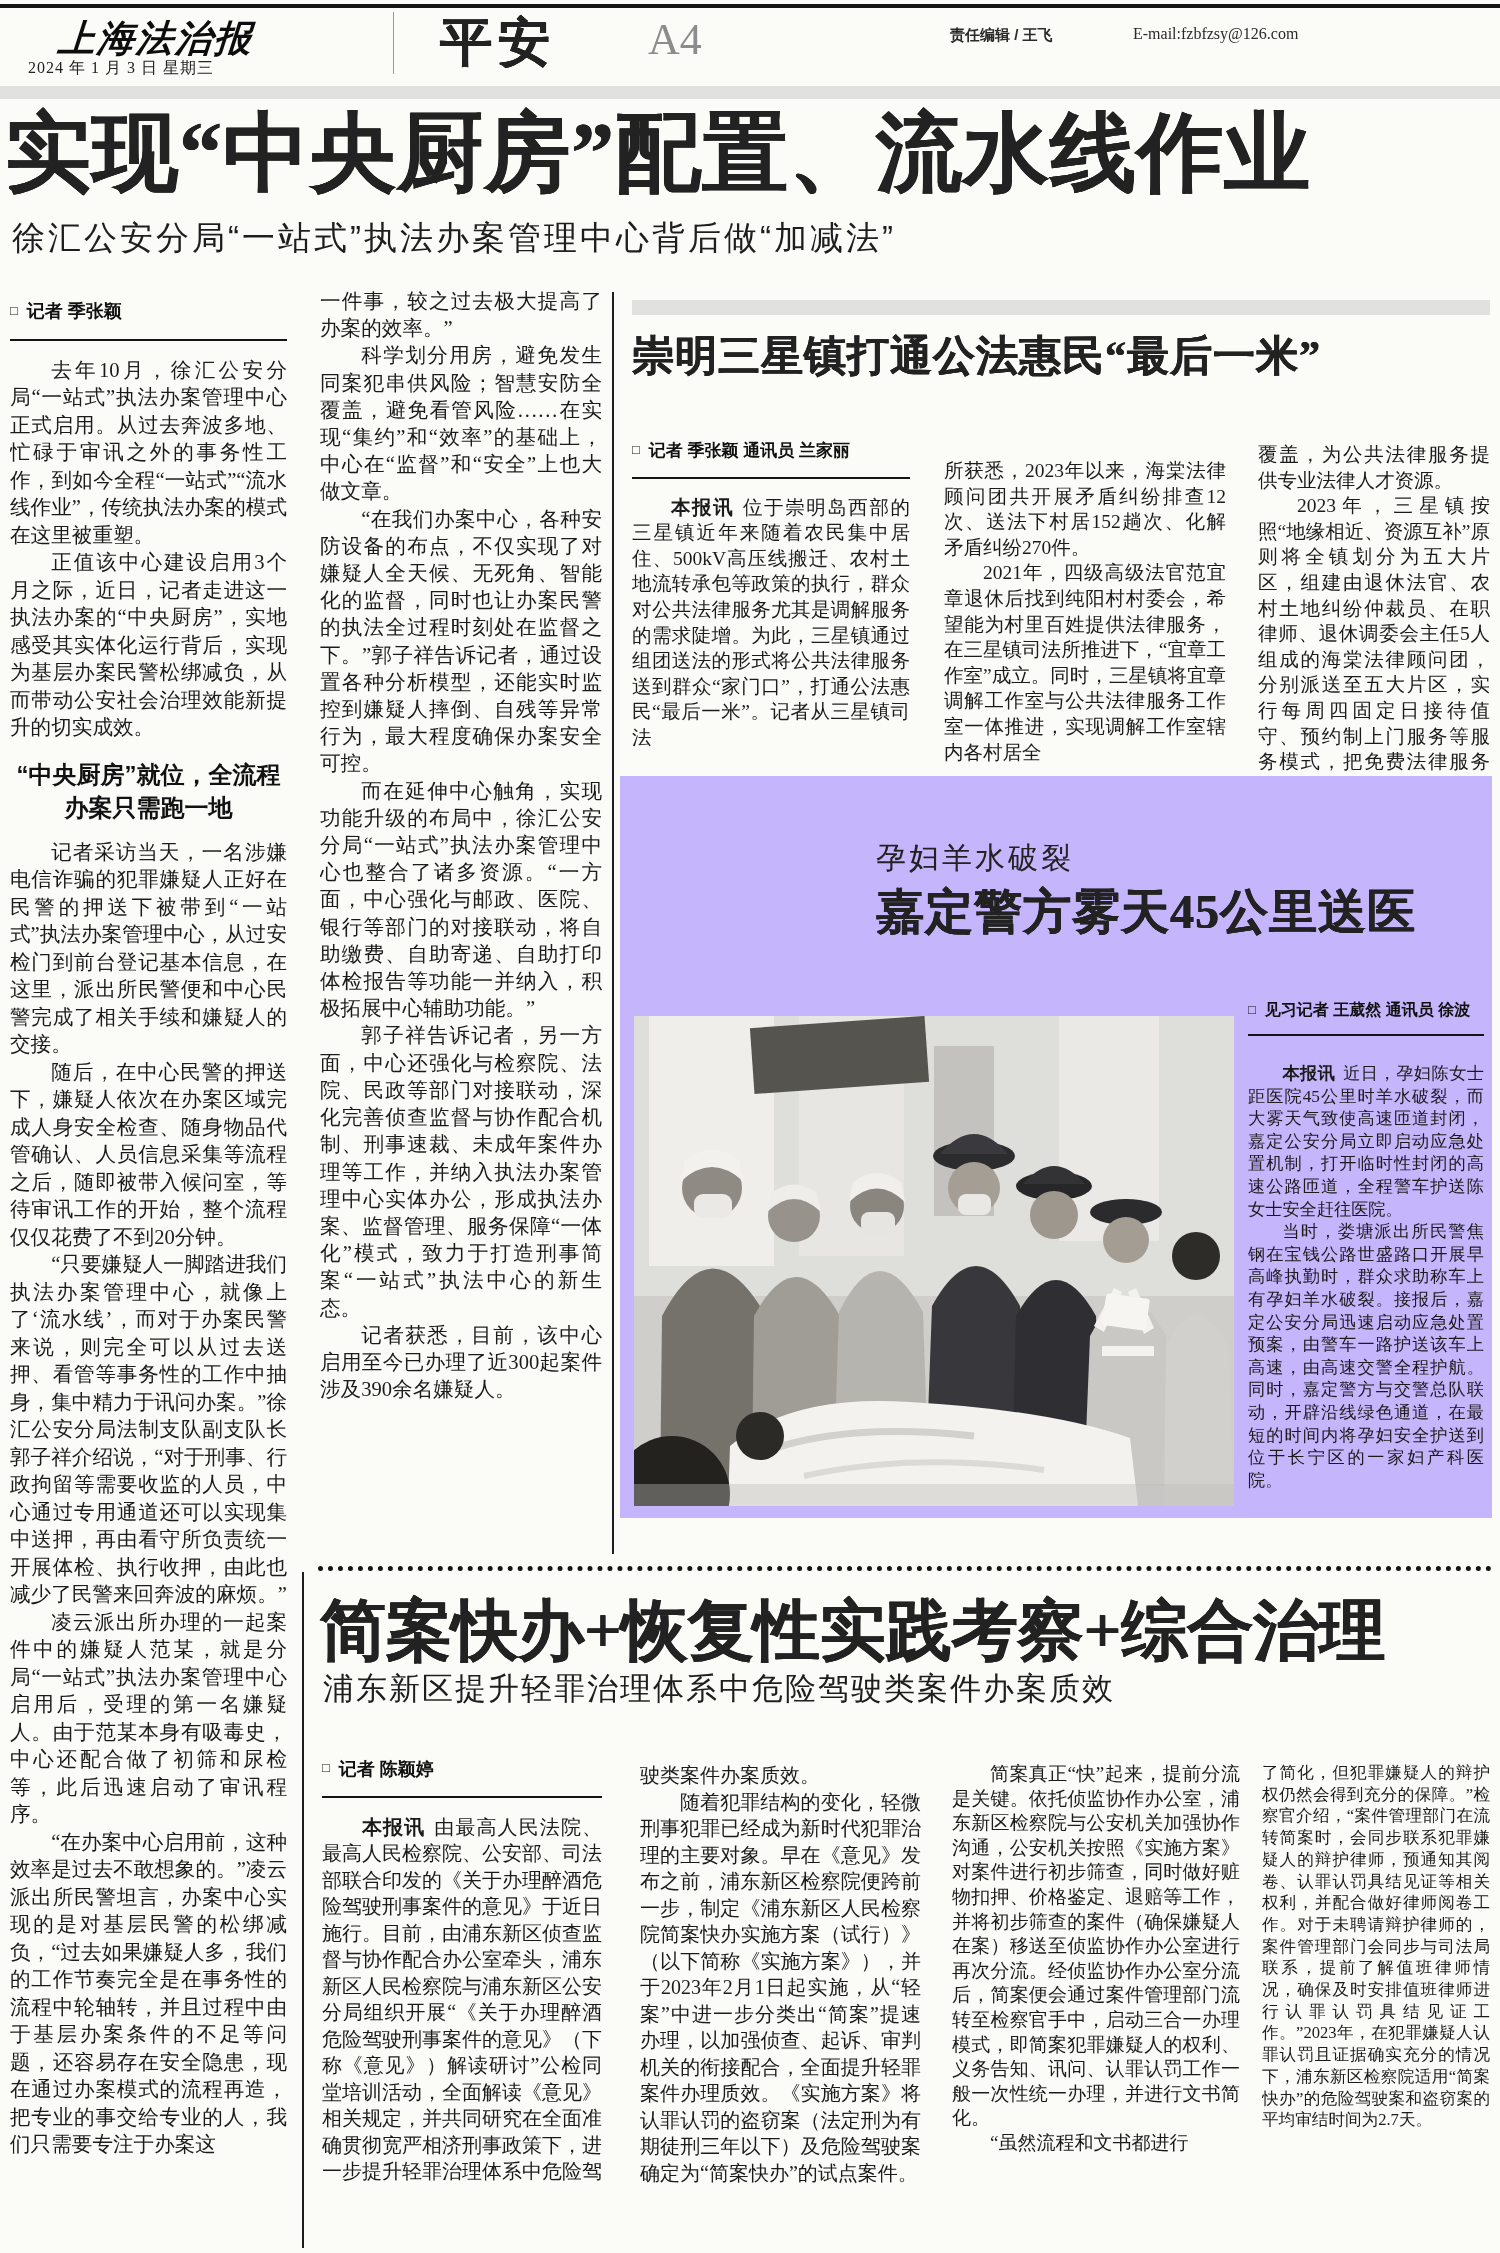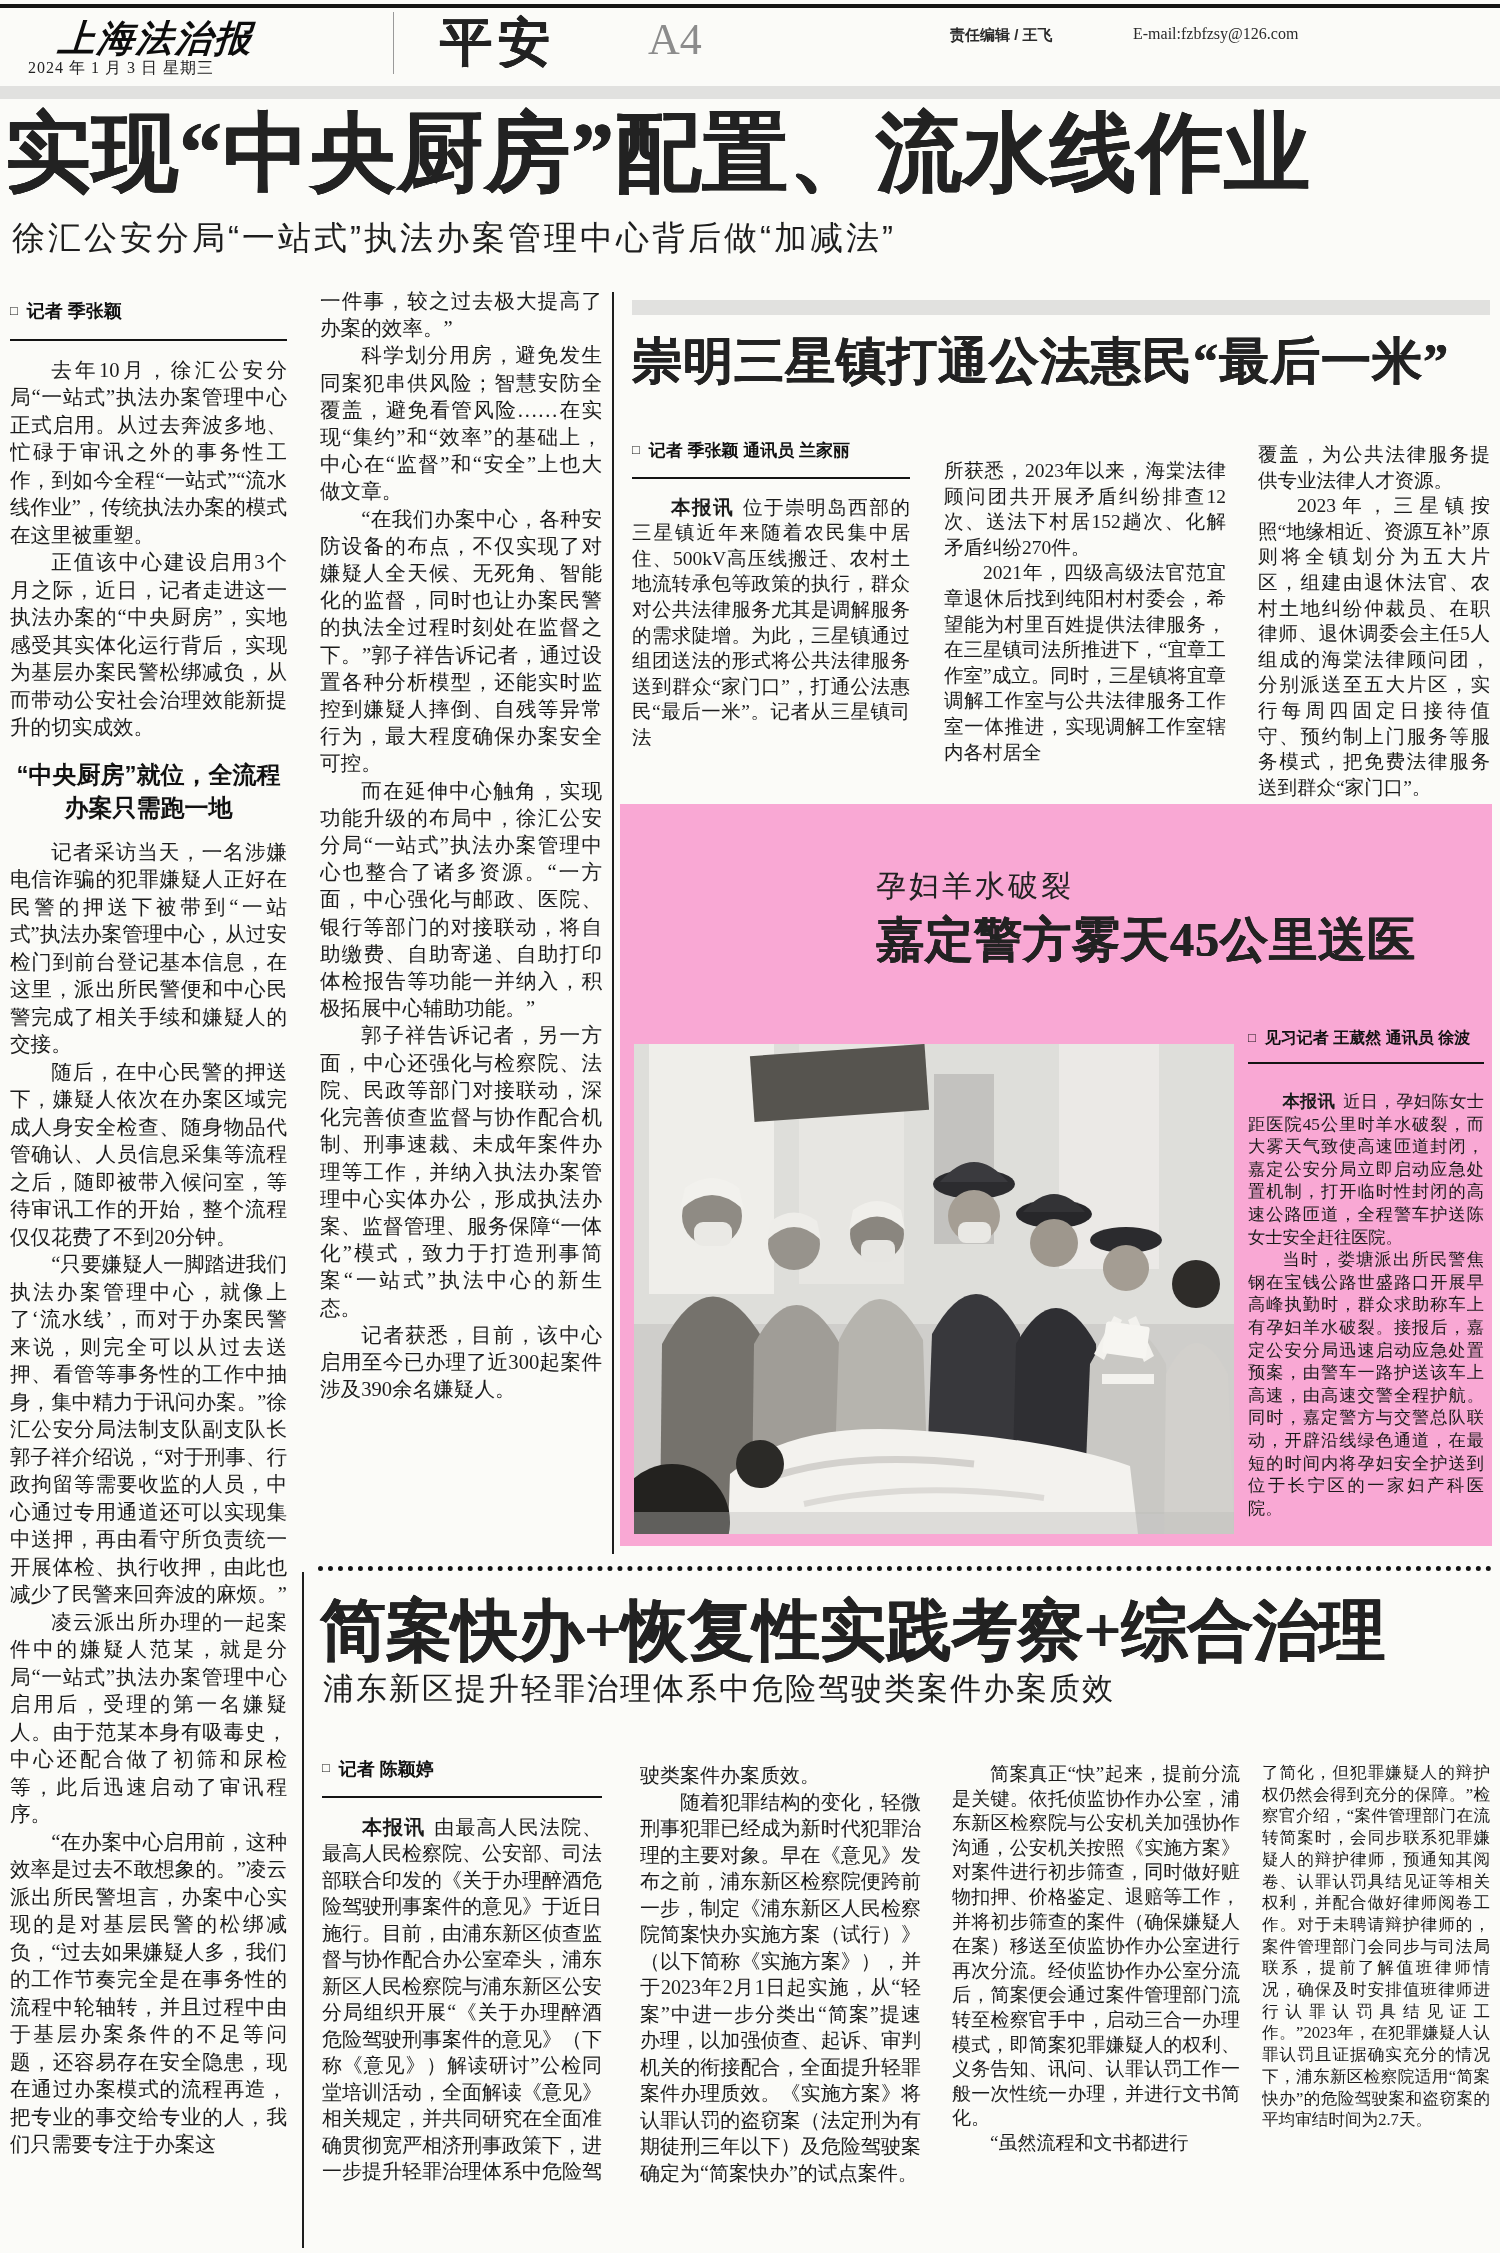--- a/index.html
+++ b/index.html
@@ -77,21 +77,21 @@
       <p class="para">“在我们办案中心，各种安防设备的布点，不仅实现了对嫌疑人全天候、无死角、智能化的监督，同时也让办案民警的执法全过程时刻处在监督之下。”郭子祥告诉记者，通过设置各种分析模型，还能实时监控到嫌疑人摔倒、自残等异常行为，最大程度确保办案安全可控。</p>
       <p class="para">而在延伸中心触角，实现功能升级的布局中，徐汇公安分局“一站式”执法办案管理中心也整合了诸多资源。“一方面，中心强化与邮政、医院、银行等部门的对接联动，将自助缴费、自助寄递、自助打印体检报告等功能一并纳入，积极拓展中心辅助功能。”</p>
       <p class="para">郭子祥告诉记者，另一方面，中心还强化与检察院、法院、民政等部门对接联动，深化完善侦查监督与协作配合机制、刑事速裁、未成年案件办理等工作，并纳入执法办案管理中心实体办公，形成执法办案、监督管理、服务保障“一体化”模式，致力于打造刑事简案“一站式”执法中心的新生态。</p>
       <p class="para">记者获悉，目前，该中心启用至今已办理了近300起案件涉及390余名嫌疑人。</p>
     </div>
 </div>
 
 <div class="abs vline" style="left:612px;top:292px;width:2px;height:1262px;"></div>
 
 <div class="abs graybar" style="left:632px;top:300px;width:858px;height:15px;"></div>
-<div class="abs headline" style="left:632px;top:328px;font-size:50px;letter-spacing:1px;white-space:nowrap;">崇明三星镇打通公法惠民“最后一米”</div>
+<div class="abs headline" style="left:632px;top:328px;font-size:42px;letter-spacing:1px;white-space:nowrap;">崇明三星镇打通公法惠民“最后一米”</div>
 
 <div class="abs bodycol" style="left:632px;top:438px;width:278px;height:372px;font-size:19.5px;line-height:25.6px;">
   <div class="byline" style="font-size:17px;">
     <span class="mark">□</span>
     <span>记者 季张颖  通讯员 兰家丽</span>
   </div>
   <div>
       <p class="para"><b class="lede">本报讯</b>位于崇明岛西部的三星镇近年来随着农民集中居住、500kV高压线搬迁、农村土地流转承包等政策的执行，群众对公共法律服务尤其是调解服务的需求陡增。为此，三星镇通过组团送法的形式将公共法律服务送到群众“家门口”，打通公法惠民“最后一米”。记者从三星镇司法</p>
     </div>
 </div>
@@ -101,21 +101,21 @@
       <p class="para">2021年，四级高级法官范宜章退休后找到纯阳村村委会，希望能为村里百姓提供法律服务，在三星镇司法所推进下，“宜章工作室”成立。同时，三星镇将宜章调解工作室与公共法律服务工作室一体推进，实现调解工作室辖内各村居全</p>
     </div>
 </div>
 <div class="abs bodycol" style="left:1258px;top:442px;width:232px;height:368px;font-size:19.5px;line-height:25.6px;">
   <div>
       <p class="para cont">覆盖，为公共法律服务提供专业法律人才资源。</p>
       <p class="para">2023年，三星镇按照“地缘相近、资源互补”原则将全镇划分为五大片区，组建由退休法官、农村土地纠纷仲裁员、在职律师、退休调委会主任5人组成的海棠法律顾问团，分别派送至五大片区，实行每周四固定日接待值守、预约制上门服务等服务模式，把免费法律服务送到群众“家门口”。</p>
     </div>
 </div>
 
-<div class="abs" style="left:620px;top:804px;width:872px;height:742px;background:#f9a8d4;">
+<div class="abs" style="left:620px;top:776px;width:872px;height:742px;background:#c4b5fd;">
   <div class="abs wmark" style="left:45px;top:28px;">平安</div>
 
   <div class="abs sans" style="left:256px;top:62px;font-size:30px;letter-spacing:3px;color:#222;">孕妇羊水破裂</div>
   <div class="abs headline" style="left:256px;top:104px;font-size:48px;letter-spacing:1px;white-space:nowrap;">嘉定警方雾天45公里送医</div>
 
   <div class="abs" style="left:628px;top:224px;width:236px;">
     <div class="byline" style="font-size:16px;margin-bottom:12px;">
       <span class="mark">□</span>
       <span>见习记者 王葳然  通讯员 徐波</span>
     </div>

